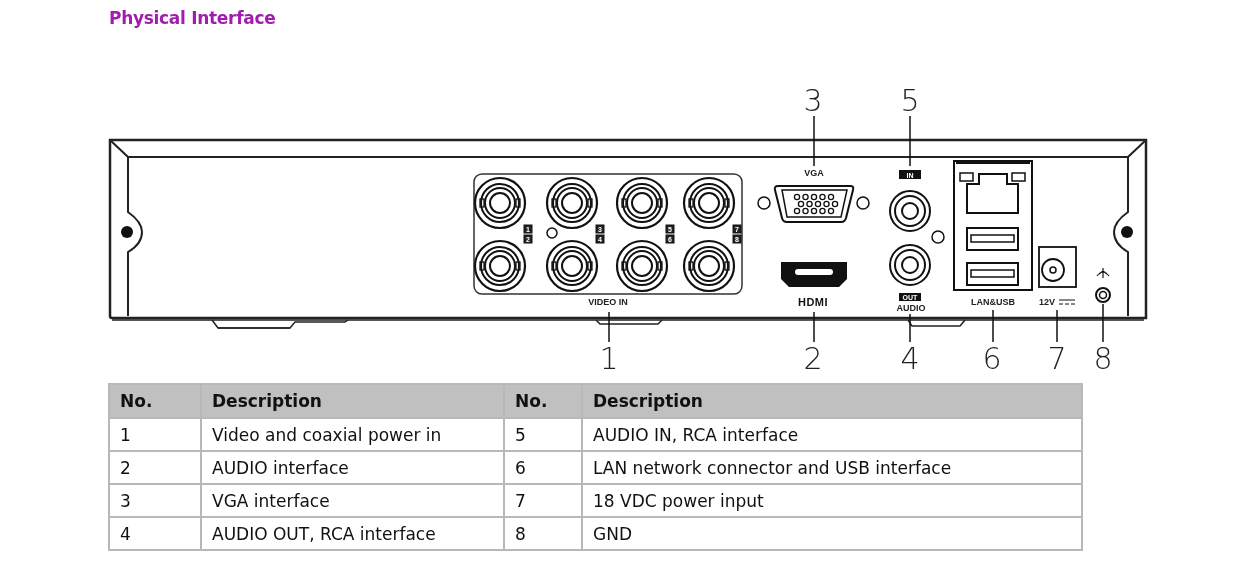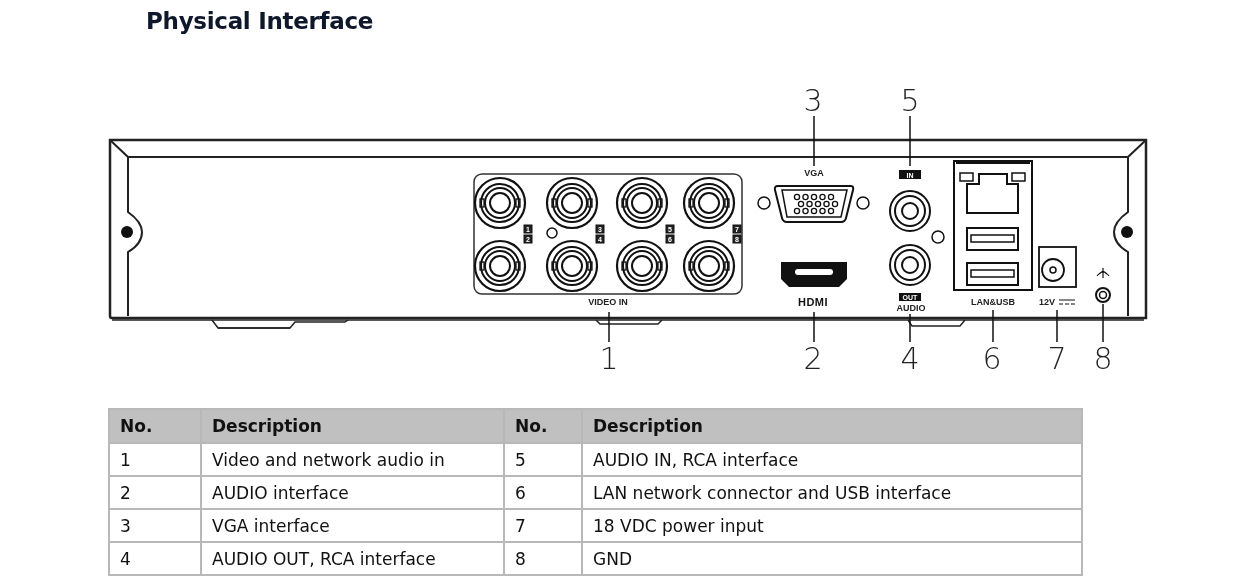--- a/index.html
+++ b/index.html
@@ -1,19 +1,19 @@
 <!DOCTYPE html>
 <html><head>
 <meta charset="utf-8">
 <style>
   html, body { margin:0; padding:0; background:#ffffff; }
   body { width:1252px; height:578px; position:relative; overflow:hidden; font-family:"Liberation Sans", sans-serif; color:#111; }
-  .title { position:absolute; left:109px; top:8px; font-family:"DejaVu Sans", sans-serif; font-weight:bold; font-size:23px; letter-spacing:-0.3px; color:#0f172a;margin-left:37px; }
+  .title { position:absolute; left:109px; top:8px; font-family:"DejaVu Sans", sans-serif; font-weight:bold; font-size:17px; letter-spacing:-0.3px; color:#a21caf; }
   svg.panel { position:absolute; left:0; top:60px; }
-  table.spec { position:absolute; left:108px; top:408px; border-collapse:collapse; font-family:"DejaVu Sans", sans-serif; font-size:17px; color:#111; }
+  table.spec { position:absolute; left:108px; top:383px; border-collapse:collapse; font-family:"DejaVu Sans", sans-serif; font-size:17px; color:#111; }
   table.spec td, table.spec th { border:2px solid #b8b8b8; padding:0 0 0 10px; height:31px; text-align:left; white-space:nowrap; }
   table.spec th { background:#c0c0c0; font-weight:bold; height:32px; }
   .c-no1 { width:80px; } .c-d1 { width:291px; } .c-no2 { width:66px; } .c-d2 { width:488px; }
 </style>
 </head>
 <body>
 
 <div class="title">Physical Interface</div>
 
 <svg class="panel" width="1252" height="320" viewBox="0 60 1252 320" xmlns="http://www.w3.org/2000/svg" font-family="Liberation Sans, sans-serif">
@@ -227,21 +227,21 @@
     <tr>
       <th class="c-no1">No.</th>
       <th class="c-d1">Description</th>
       <th class="c-no2">No.</th>
       <th class="c-d2">Description</th>
     </tr>
   </thead>
   <tbody>
     <tr>
       <td>1</td>
-      <td>Video and network audio in</td>
+      <td>Video and coaxial power in</td>
       <td>5</td>
       <td>AUDIO IN, RCA interface</td>
     </tr>
     <tr>
       <td>2</td>
       <td>AUDIO interface</td>
       <td>6</td>
       <td>LAN network connector and USB interface</td>
     </tr>
     <tr>

